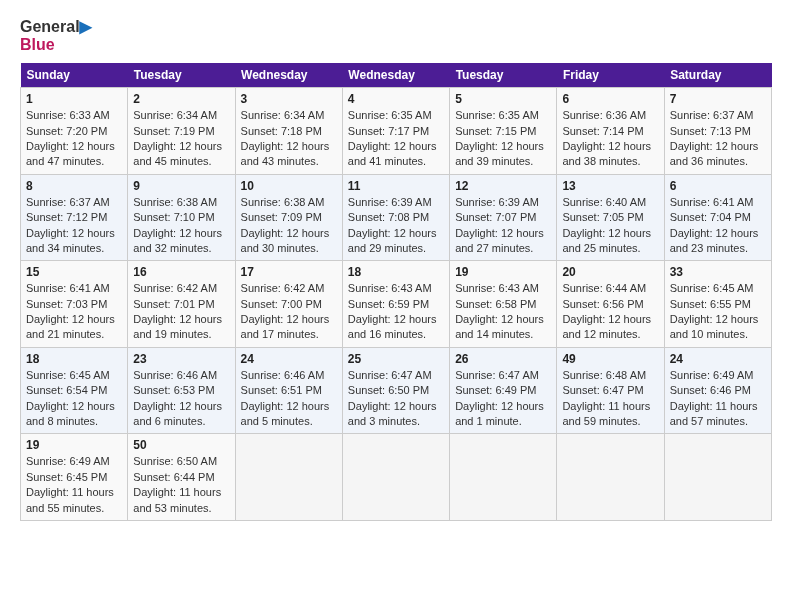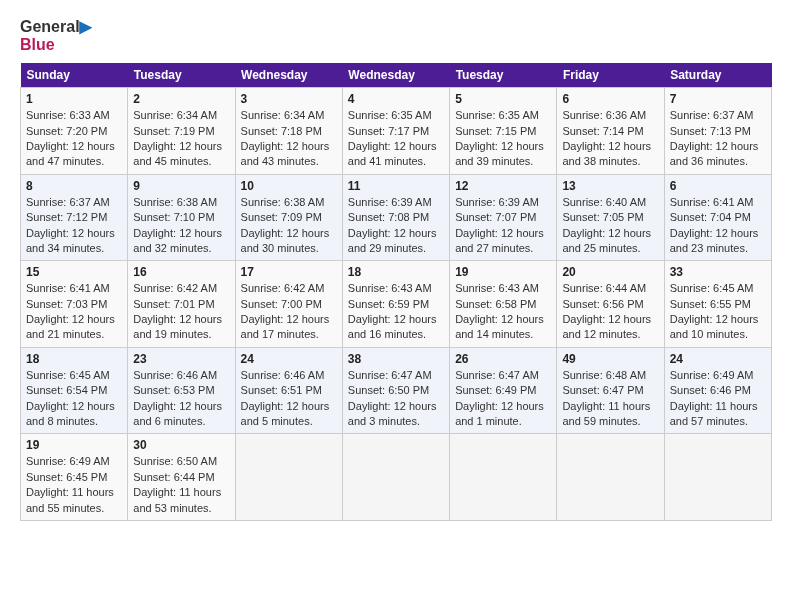--- a/index.html
+++ b/index.html
@@ -211,21 +211,21 @@
           </td>
           <td>
             <span class="day-num">23</span>
             <div class="day-detail">Sunrise: 6:46 AM<br>Sunset: 6:53 PM<br>Daylight: 12 hours<br>and 6 minutes.</div>
           </td>
           <td>
             <span class="day-num">24</span>
             <div class="day-detail">Sunrise: 6:46 AM<br>Sunset: 6:51 PM<br>Daylight: 12 hours<br>and 5 minutes.</div>
           </td>
           <td>
-            <span class="day-num">38</span>
+            <span class="day-num">25</span>
             <div class="day-detail">Sunrise: 6:47 AM<br>Sunset: 6:50 PM<br>Daylight: 12 hours<br>and 3 minutes.</div>
           </td>
           <td>
             <span class="day-num">26</span>
             <div class="day-detail">Sunrise: 6:47 AM<br>Sunset: 6:49 PM<br>Daylight: 12 hours<br>and 1 minute.</div>
           </td>
           <td>
             <span class="day-num">49</span>
             <div class="day-detail">Sunrise: 6:48 AM<br>Sunset: 6:47 PM<br>Daylight: 11 hours<br>and 59 minutes.</div>
           </td>
@@ -233,21 +233,21 @@
             <span class="day-num">24</span>
             <div class="day-detail">Sunrise: 6:49 AM<br>Sunset: 6:46 PM<br>Daylight: 11 hours<br>and 57 minutes.</div>
           </td>
         </tr>
         <tr class="week-row">
           <td>
             <span class="day-num">19</span>
             <div class="day-detail">Sunrise: 6:49 AM<br>Sunset: 6:45 PM<br>Daylight: 11 hours<br>and 55 minutes.</div>
           </td>
           <td>
-            <span class="day-num">30</span>
+            <span class="day-num">50</span>
             <div class="day-detail">Sunrise: 6:50 AM<br>Sunset: 6:44 PM<br>Daylight: 11 hours<br>and 53 minutes.</div>
           </td>
           <td class="empty-cell"></td>
           <td class="empty-cell"></td>
           <td class="empty-cell"></td>
           <td class="empty-cell"></td>
           <td class="empty-cell"></td>
         </tr>
       </tbody>
   </table>

